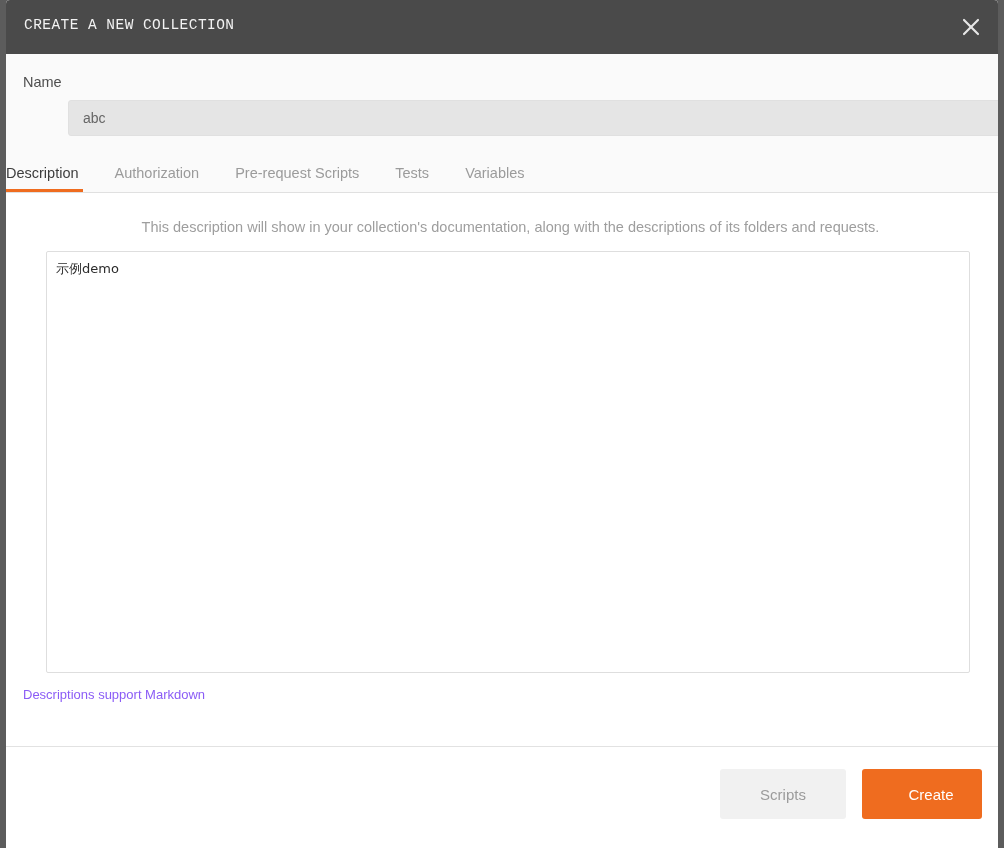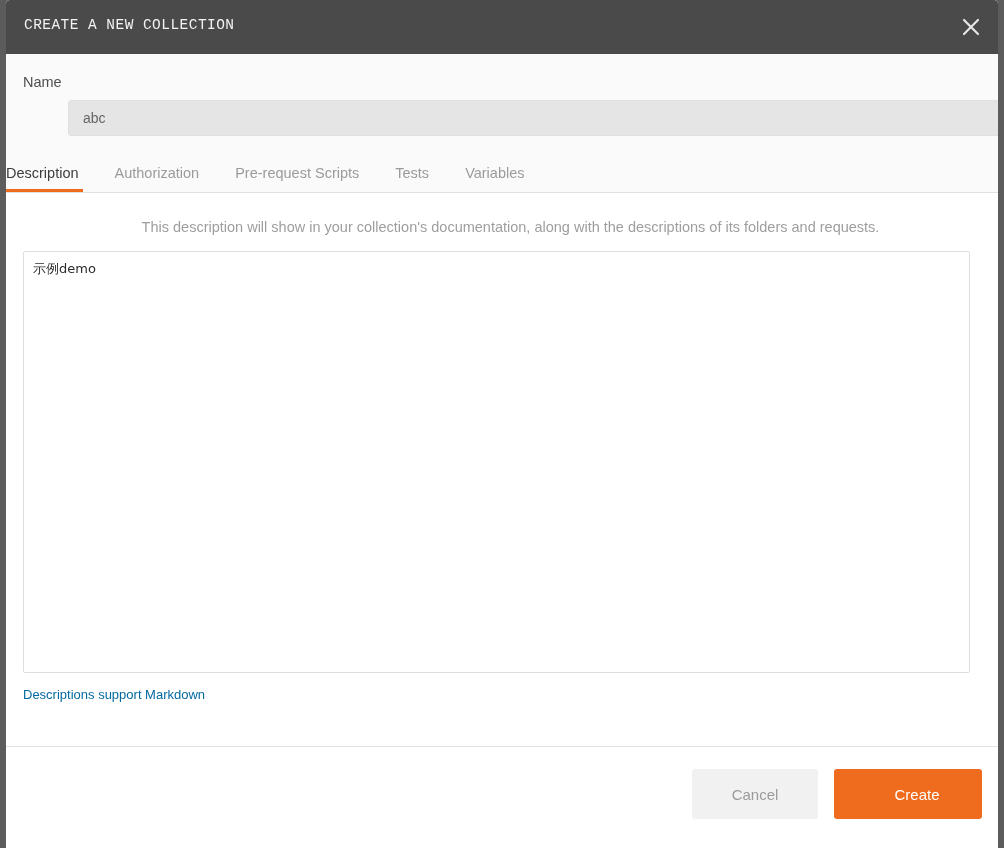--- a/index.html
+++ b/index.html
@@ -129,40 +129,41 @@
     background: #ffffff;
   }
   .desc-hint {
     padding: 26px 0 0 17px;
     font-size: 14.5px;
     color: #9e9e9e;
     text-align: center;
   }
   .textarea-wrap {
     padding: 16px 28px 0 17px;
+    margin-left: 23px;
   }
   .desc-textarea {
     display: block;
     box-sizing: border-box;
     width: 100%;
     height: 422px;
     border: 1px solid #dedede;
     border-radius: 2px;
     resize: none;
     padding: 8px 9px;
     font-family: "DejaVu Sans", "Liberation Sans", sans-serif;
     font-size: 13px;
     line-height: 18px;
     color: #2b2b2b;
     outline: none;
   }
   .markdown-note {
     padding: 14px 0 0 17px;
     font-size: 13px;
-    color: #0369a1;
+    color: #8b5cf6;
   }
 
   
   .modal-footer {
     position: absolute;
     left: 0;
     right: 0;
     bottom: 0;
     height: 101px;
     border-top: 1px solid #e2e2e2;
@@ -184,21 +185,21 @@
     outline: none;
   }
   .btn-cancel {
     width: 126px;
     height: 50px;
     background: #f1f1f1;
     color: #9b9b9b;
     margin-right: 16px;
   }
   .btn-create {
-    width: 148px;
+    width: 120px;
     height: 50px;
     background: #ef6c1f;
     color: #ffffff;
     padding-left: 24px;
   }
 </style>
 </head>
 <body>
 
 <div class="page-backdrop"></div>
@@ -233,18 +234,18 @@
   <div class="modal-body">
     <div class="desc-hint">This description will show in your collection's documentation, along with the descriptions of its folders and requests.</div>
     <div class="textarea-wrap">
       <textarea class="desc-textarea" placeholder="" style="">示例demo</textarea>
     </div>
     <div class="markdown-note">Descriptions support Markdown</div>
   </div>
 
   <div class="modal-footer">
     <div class="footer-buttons">
-      <button class="btn btn-cancel">Cancel</button>
+      <button class="btn btn-cancel">Scripts</button>
       <button class="btn btn-create">Create</button>
     </div>
   </div>
 
 </div>
 
 </body></html>

